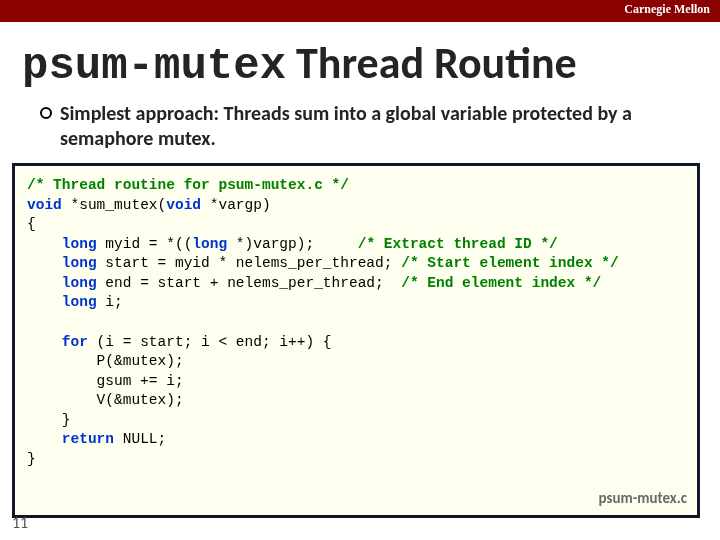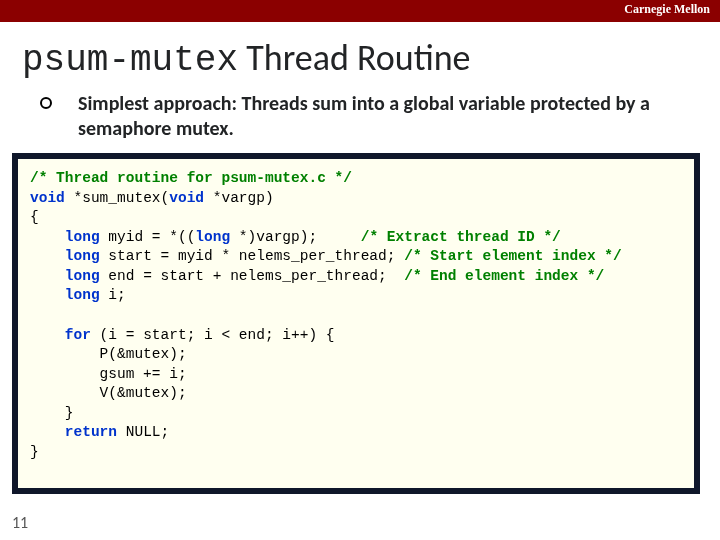--- a/index.html
+++ b/index.html
@@ -1,25 +1,25 @@
 <!DOCTYPE html>
 <html><head>
 <meta charset="utf-8">
 <style>
   * { margin: 0; padding: 0; box-sizing: border-box; }
   html, body { width: 720px; height: 540px; font-family: Calibri, Arial, sans-serif; background: #fff; }
   .slide { width: 720px; height: 540px; position: relative; background: #fff; }
   .topbar { width: 100%; height: 22px; background: #8b0000; position: relative; }
   .brand { position: absolute; right: 10px; top: 2px; color: #fff; font-weight: bold; font-size: 12px; font-family: "Times New Roman", serif; }
-  .title { margin: 14px 0 10px 22px; font-size: 36px; font-weight: normal; color: #222426; }
+  .title { margin: 14px 0 10px 22px; font-size: 44px; font-weight: bold; color: #222426; }
   .title-code { font-family: "Courier New", monospace; color: #222426; }
   .bullets { margin: 4px 0 12px 40px; }
-  .bullet { display: flex; align-items: flex-start; gap: 26px; font-size: 20px; font-weight: bold; color: #222426; line-height: 1.25; max-width: 620px; }
+  .bullet { display: flex; align-items: flex-start; gap: 8px; font-size: 20px; font-weight: bold; color: #222426; line-height: 1.25; max-width: 620px; }
   .bullet-marker { width: 12px; height: 12px; border: 2px solid #000; border-radius: 50%; flex: 0 0 12px; margin-top: 6px; }
-  .codebox { margin: 6px 20px 0 12px; border: 6px solid #0f172a; background: #fffff0; padding: 10px 26px 6px 12px; font-family: "Courier New", monospace; font-size: 14.5px; line-height: 1.35; white-space: pre; color: #000; position: relative; }
+  .codebox { margin: 6px 20px 0 12px; border: 3px solid #0f172a; background: #fffff0; padding: 10px 26px 6px 12px; font-family: "Courier New", monospace; font-size: 14.5px; line-height: 1.35; white-space: pre; color: #000; position: relative; }
   .kw { color: #0033cc; font-weight: bold; }
   .cm { color: #008000; font-weight: bold; }
   .filelabel { position: absolute; right: 10px; bottom: 6px; font-family: Calibri, Arial, sans-serif; font-size: 15px; color: #6a6a6a; font-weight: 600; }
   .footer { position: absolute; bottom: 8px; left: 12px; right: 12px; display: flex; justify-content: space-between; align-items: flex-end; font-size: 10px; color: #555; }
   .footer .attrib { font-family: Calibri, Arial, sans-serif; }
   .footer .pagenum { font-size: 16px; color: #555; }
 </style>
 </head>
 <body>
 
@@ -48,19 +48,20 @@
     <span class="kw">long</span><span> end = start + nelems_per_thread;  </span><span class="cm">/* End element index */</span>
     <span class="kw">long</span><span> i;</span>
 <span></span>
     <span class="kw">for</span><span> (i = start; i &lt; end; i++) {</span>
 <span>        P(&amp;mutex);</span>
 <span>        gsum += i;</span>
 <span>        V(&amp;mutex);</span>
 <span>    }</span>
     <span class="kw">return</span><span> NULL;</span>
 <span>}</span>
+    <span class="filelabel">psum-mutex.c</span>
   </div>
 
   <div class="footer">
     <span class="pagenum">11</span>
   </div>
 
 </div>
 
 </body></html>

